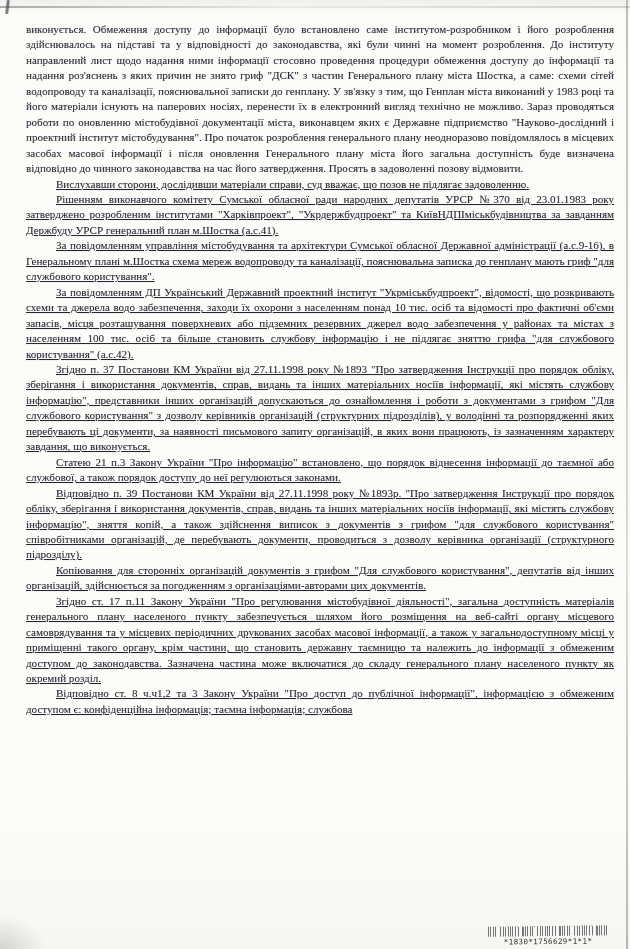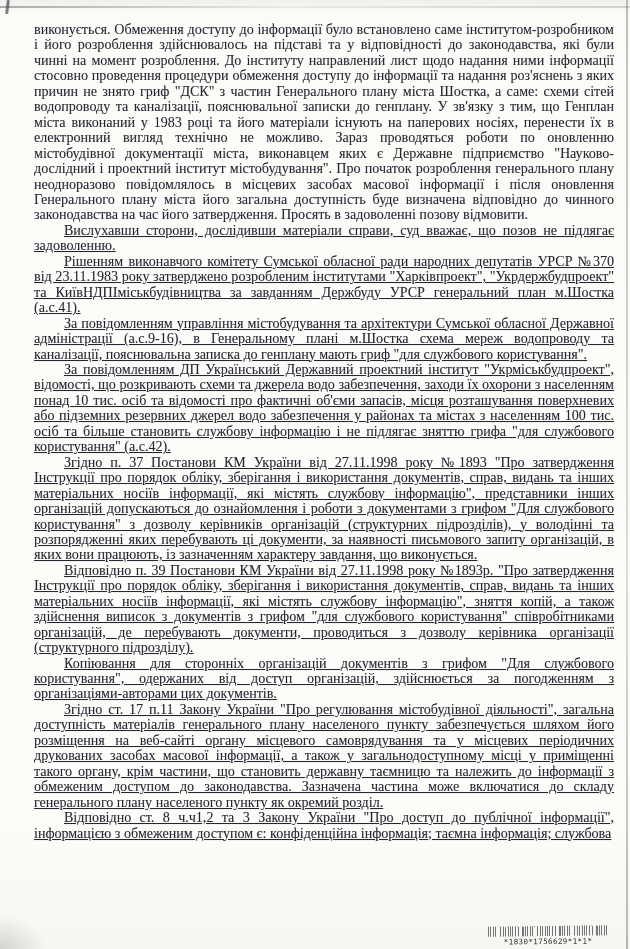--- a/index.html
+++ b/index.html
@@ -30,23 +30,23 @@
     position: absolute; right: 2px; top: 0; width: 2px; height: 100%;
     background: linear-gradient(rgba(120,120,122,0.45), rgba(120,120,122,0.25) 60%, rgba(120,120,122,0.5));
   }
   .smudge-bottom-left {
     position: absolute; left: 0; bottom: 0; width: 46px; height: 34px;
     background: radial-gradient(ellipse at bottom left, rgba(120,120,122,0.28), transparent 70%);
   }
 
   .text-block {
     position: absolute;
-    left: 34px; right: 16px; top: 22px;
+    left: 26px; right: 16px; top: 22px;
     text-align: justify;
-    font-size: 14px;
+    font-size: 11px;
     line-height: 15.45px;
     letter-spacing: 0.02px;
     text-shadow: 0.45px 0.25px 0.55px rgba(50,50,150,0.22);
   }
   .para { margin: 0; }
   .para.indent { text-indent: 30px; text-decoration: underline; }
 
   .barcode-wrap {
     position: absolute;
     right: 12px;
@@ -81,26 +81,27 @@
 
 <div class="scan">
   <div class="edge-top"></div>
   <div class="corner-mark"></div>
   <div class="edge-right"></div>
   <div class="smudge-bottom-left"></div>
 
   <div class="text-block" id="paragraphs">
       <p class="para">виконується. Обмеження доступу до інформації було встановлено саме інститутом-розробником і його розроблення здійснювалось на підставі та у відповідності до законодавства, які були чинні на момент розроблення. До інституту направлений лист щодо надання ними інформації стосовно проведення процедури обмеження доступу до інформації та надання роз'яснень з яких причин не знято гриф "ДСК" з частин Генерального плану міста Шостка, а саме: схеми сітей водопроводу та каналізації, пояснювальної записки до генплану. У зв'язку з тим, що Генплан міста виконаний у 1983 році та його матеріали існують на паперових носіях, перенести їх в електронний вигляд технічно не можливо. Зараз проводяться роботи по оновленню містобудівної документації міста, виконавцем яких є Державне підприємство "Науково-дослідний і проектний інститут містобудування". Про початок розроблення генерального плану неодноразово повідомлялось в місцевих засобах масової інформації і після оновлення Генерального плану міста його загальна доступність буде визначена відповідно до чинного законодавства на час його затвердження. Просять в задоволенні позову відмовити.</p>
       <p class="para indent">Вислухавши сторони, дослідивши матеріали справи, суд вважає, що позов не підлягає задоволенню.</p>
-      <p class="para indent">Рішенням виконавчого комітету Сумської обласної ради народних депутатів УРСР №370 від 23.11.1983 року затверджено розробленим інститутами "Харківпроект", "Укрдержбудпроект" та КиївНДПІміськбудівництва за завданням Держбуду УРСР генеральний план м.Шостка (а.с.41).</p>
+      <p class="para indent">Рішенням виконавчого комітету Сумської обласної ради народних депутатів УРСР №370 від 23.01.1983 року затверджено розробленим інститутами "Харківпроект", "Укрдержбудпроект" та КиївНДПІміськбудівництва за завданням Держбуду УРСР генеральний план м.Шостка (а.с.41).</p>
       <p class="para indent">За повідомленням управління містобудування та архітектури Сумської обласної Державної адміністрації (а.с.9-16), в Генеральному плані м.Шостка схема мереж водопроводу та каналізації, пояснювальна записка до генплану мають гриф "для службового користування".</p>
       <p class="para indent">За повідомленням ДП Український Державний проектний інститут "Укрміськбудпроект", відомості, що розкривають схеми та джерела водо забезпечення, заходи їх охорони з населенням понад 10 тис. осіб та відомості про фактичні об'єми запасів, місця розташування поверхневих або підземних резервних джерел водо забезпечення у районах та містах з населенням 100 тис. осіб та більше становить службову інформацію і не підлягає зняттю грифа "для службового користування" (а.с.42).</p>
       <p class="para indent">Згідно п. 37 Постанови КМ України від 27.11.1998 року №1893 "Про затвердження Інструкції про порядок обліку, зберігання і використання документів, справ, видань та інших матеріальних носіїв інформації, які містять службову інформацію", представники інших організацій допускаються до ознайомлення і роботи з документами з грифом "Для службового користування" з дозволу керівників організацій (структурних підрозділів), у володінні та розпорядженні яких перебувають ці документи, за наявності письмового запиту організацій, в яких вони працюють, із зазначенням характеру завдання, що виконується.</p>
+      <p class="para indent">Статею 21 п.3 Закону України "Про інформацію" встановлено, що порядок віднесення інформації до таємної або службової, а також порядок доступу до неї регулюються законами.</p>
       <p class="para indent">Відповідно п. 39 Постанови КМ України від 27.11.1998 року №1893р. "Про затвердження Інструкції про порядок обліку, зберігання і використання документів, справ, видань та інших матеріальних носіїв інформації, які містять службову інформацію", зняття копій, а також здійснення виписок з документів з грифом "для службового користування" співробітниками організацій, де перебувають документи, проводиться з дозволу керівника організації (структурного підрозділу).</p>
-      <p class="para indent">Копіювання для сторонніх організацій документів з грифом "Для службового користування", одержаних від доступ організацій, здійснюється за погодженням з організаціями-авторами цих документів.</p>
+      <p class="para indent">Копіювання для сторонніх організацій документів з грифом "Для службового користування", депутатів від інших організацій, здійснюється за погодженням з організаціями-авторами цих документів.</p>
       <p class="para indent">Згідно ст. 17 п.11 Закону України "Про регулювання містобудівної діяльності", загальна доступність матеріалів генерального плану населеного пункту забезпечується шляхом його розміщення на веб-сайті органу місцевого самоврядування та у місцевих періодичних друкованих засобах масової інформації, а також у загальнодоступному місці у приміщенні такого органу, крім частини, що становить державну таємницю та належить до інформації з обмеженим доступом до законодавства. Зазначена частина може включатися до складу генерального плану населеного пункту як окремий розділ.</p>
       <p class="para indent">Відповідно ст. 8 ч.ч1,2 та 3 Закону України "Про доступ до публічної інформації", інформацією з обмеженим доступом є: конфіденційна інформація; таємна інформація; службова</p>
     </div>
 
   <div class="barcode-wrap">
     <div class="barcode-bars"></div>
     <div class="barcode-label">*1830*1756629*1*1*</div>
   </div>
 </div>
 

